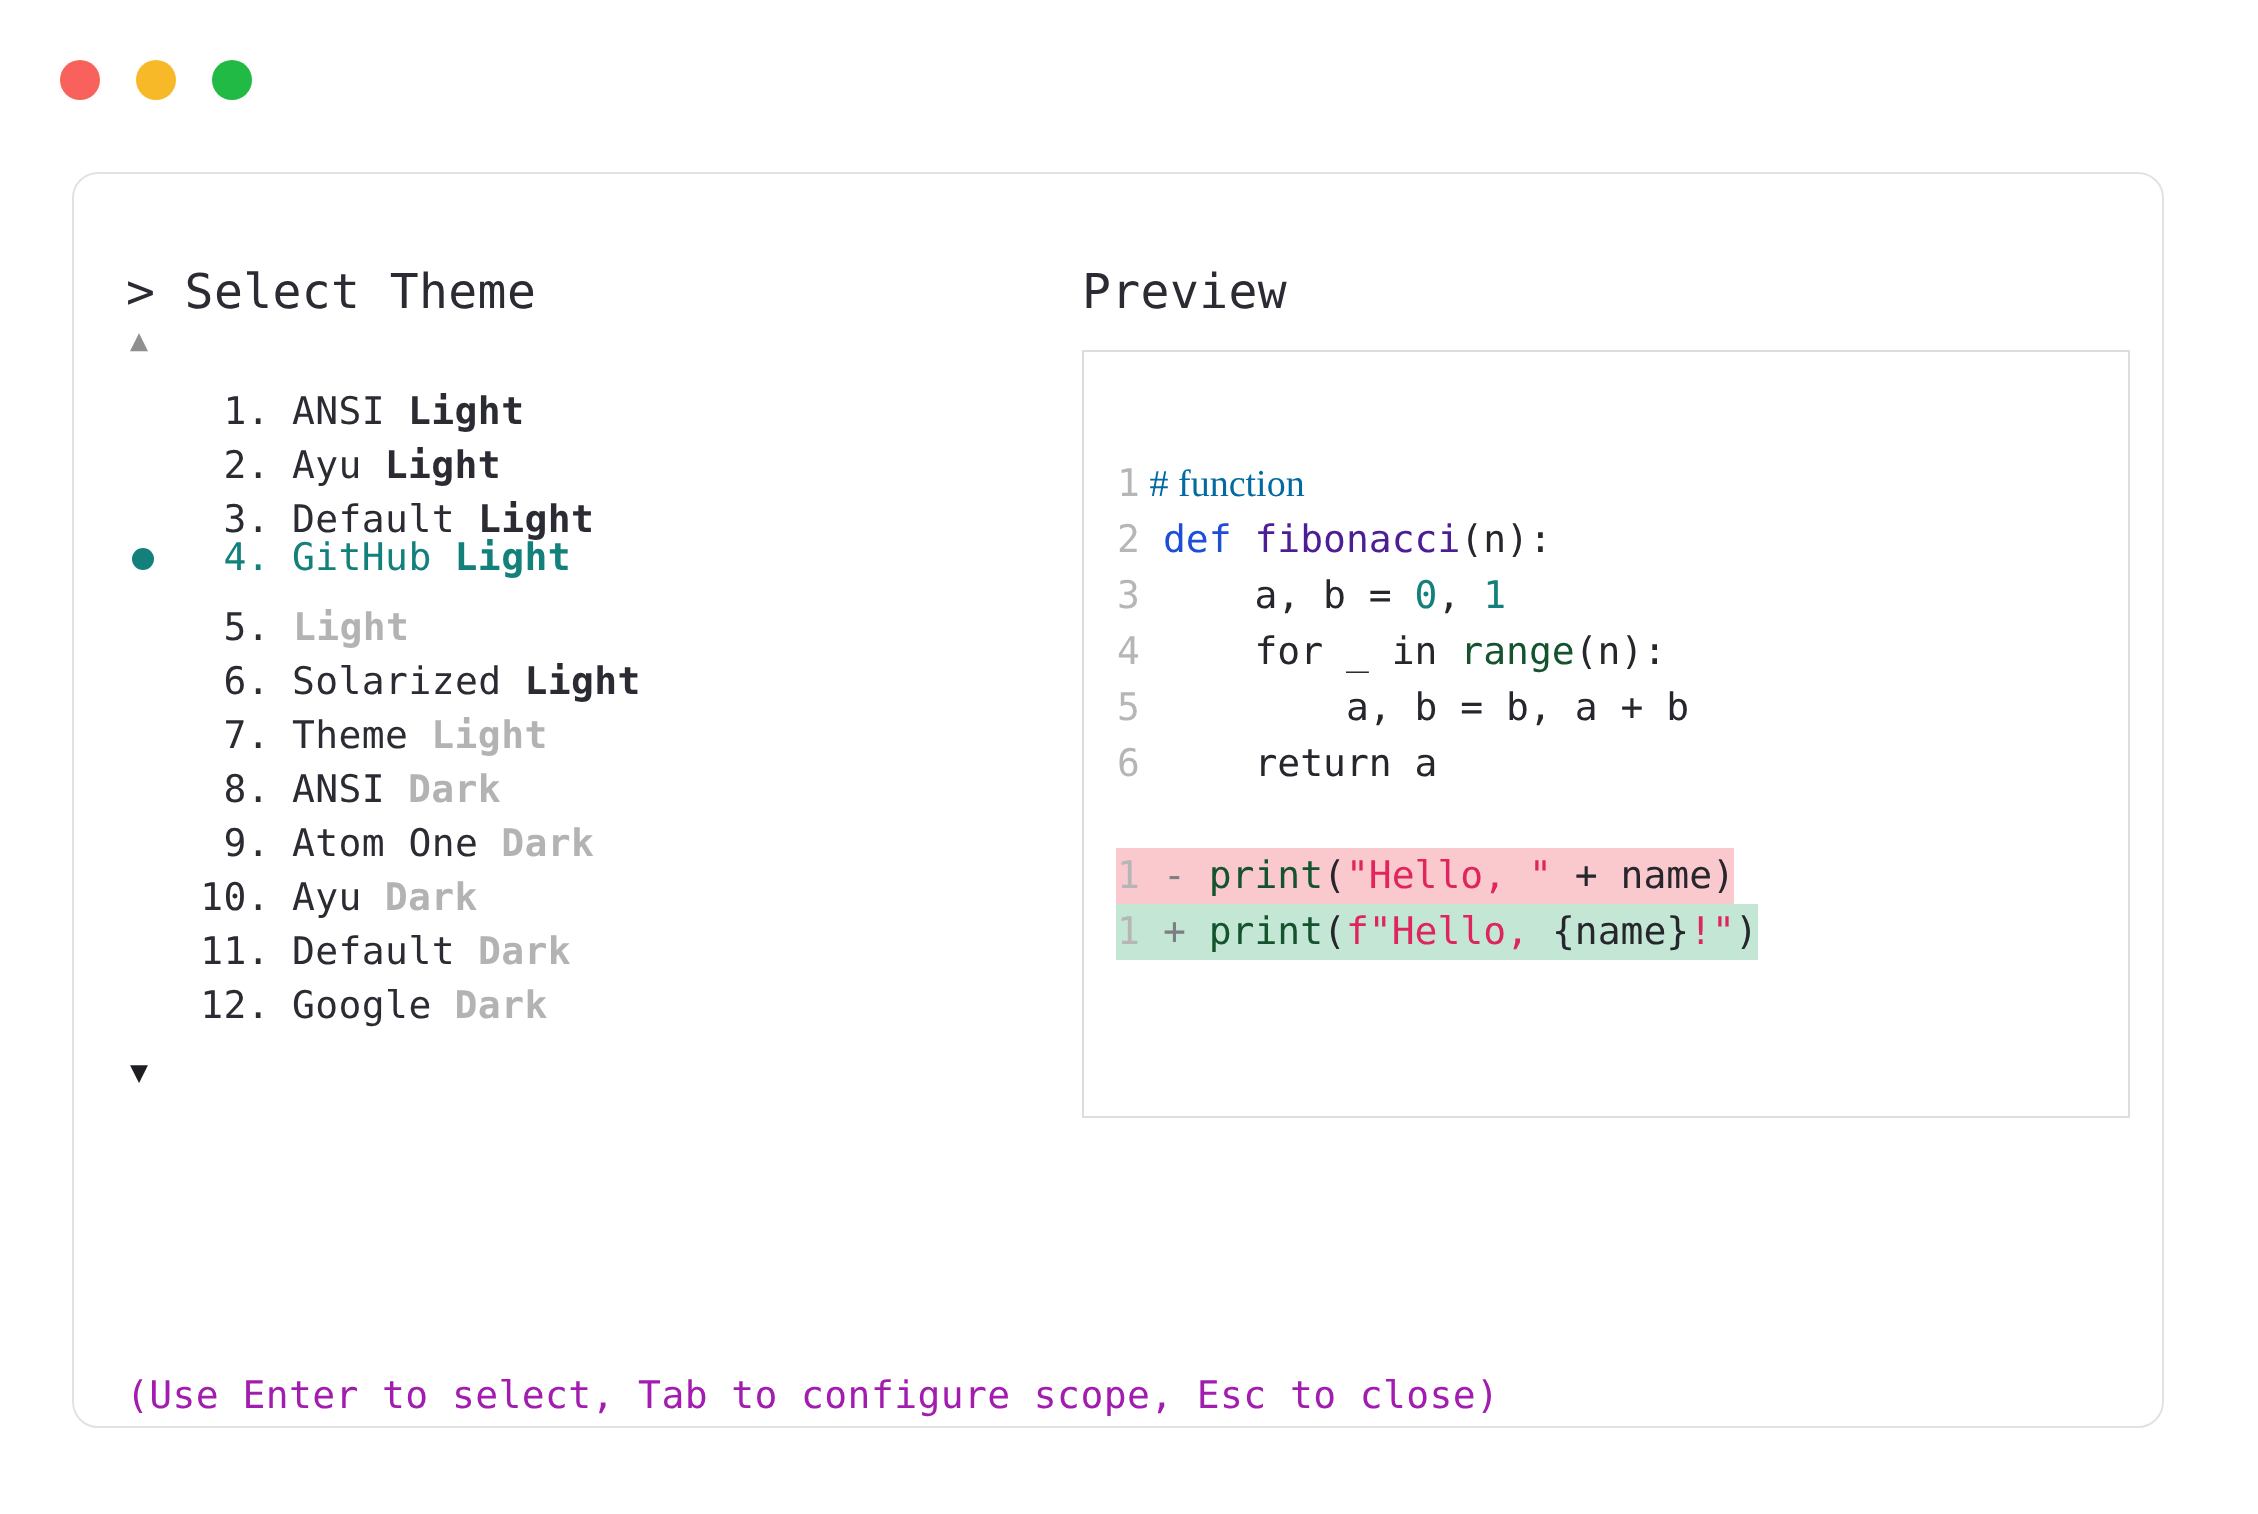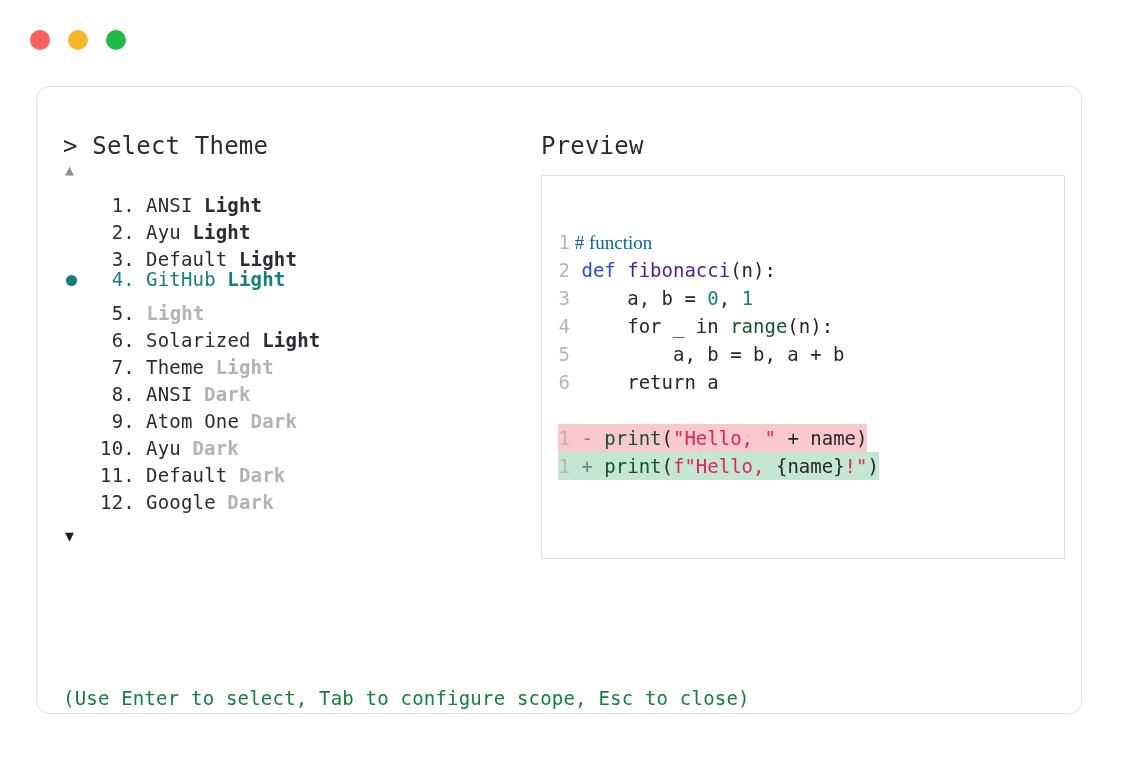--- a/index.html
+++ b/index.html
@@ -135,21 +135,21 @@
   .theme-row.selected .tname,
   .theme-row.selected .tvariant { color: #13807c; }
 
   
   .hint {
     position: absolute;
     left: 0;
     top: 552px;
     font-size: 19px;
     line-height: 26px;
-    color: #15803d;
+    color: #a21caf;
     letter-spacing: 0.2px;
     white-space: pre;
   }
 
   
   .preview-box {
     position: absolute;
     left: 478px;
     top: 42px;
     width: 524px;

